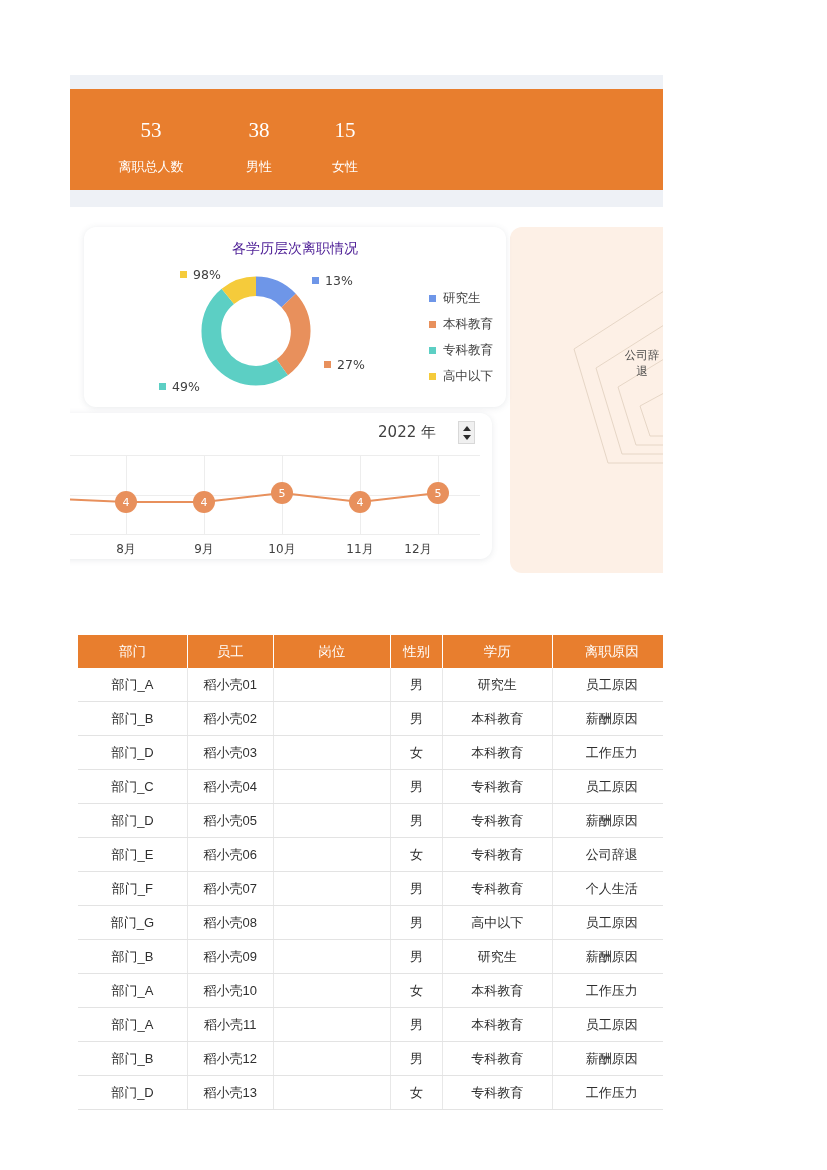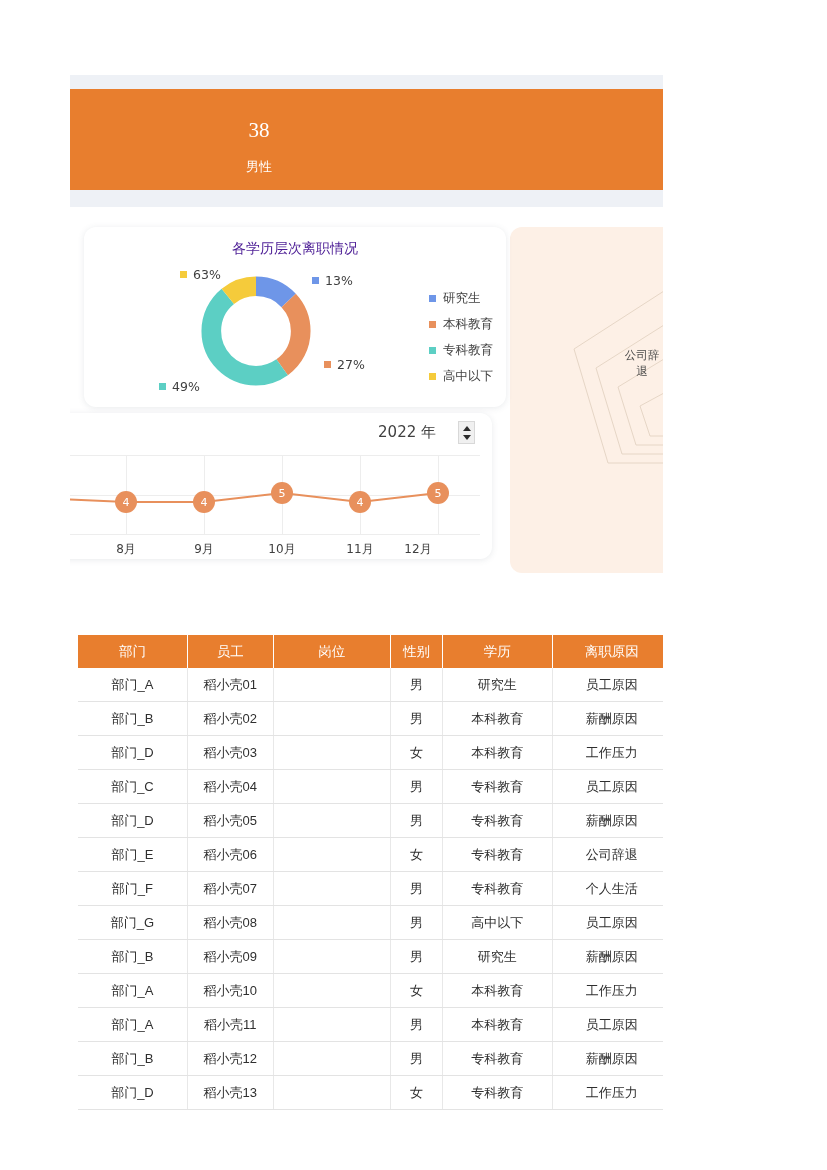--- a/index.html
+++ b/index.html
@@ -248,23 +248,31 @@
   #data-table tbody tr:first-child td { border-top: none; }
 </style>
 </head>
 <body>
 
 <div id="content-viewport">
 
   <div class="strip" id="strip-top"></div>
 
   <div id="kpi-banner">
+    <div class="kpi-item" id="kpi-0">
+      <div class="kpi-value">53</div>
+      <div class="kpi-label">离职总人数</div>
+    </div>
     <div class="kpi-item" id="kpi-1">
       <div class="kpi-value">38</div>
       <div class="kpi-label">男性</div>
+    </div>
+    <div class="kpi-item" id="kpi-2">
+      <div class="kpi-value">15</div>
+      <div class="kpi-label">女性</div>
     </div>
   </div>
 
   <div class="strip" id="strip-bottom"></div>
 
   <div id="card-radar">
     <svg id="radar-svg" width="220" height="300">
       <g fill="none" stroke="#e6d6c6" stroke-width="1">
         <polygon points="96,24 186,82 152,196 40,196 6,82"></polygon>
         <polygon points="96,58 164,101 138,187 54,187 28,101"></polygon>
@@ -292,21 +300,21 @@
     <div class="donut-pct" id="pct-0">
       <span class="pct-swatch" style="background:#6e96e8"></span><span>13%</span>
     </div>
     <div class="donut-pct" id="pct-1">
       <span class="pct-swatch" style="background:#e8905c"></span><span>27%</span>
     </div>
     <div class="donut-pct" id="pct-2">
       <span class="pct-swatch" style="background:#5ccfc4"></span><span>49%</span>
     </div>
     <div class="donut-pct" id="pct-3">
-      <span class="pct-swatch" style="background:#f5cb3b"></span><span>63%</span>
+      <span class="pct-swatch" style="background:#f5cb3b"></span><span>98%</span>
     </div>
 
     <div id="donut-legend">
       <div class="legend-row">
         <span class="legend-swatch" style="background:#6e96e8"></span>
         <span>研究生</span>
       </div>
       <div class="legend-row">
         <span class="legend-swatch" style="background:#e8905c"></span>
         <span>本科教育</span>

